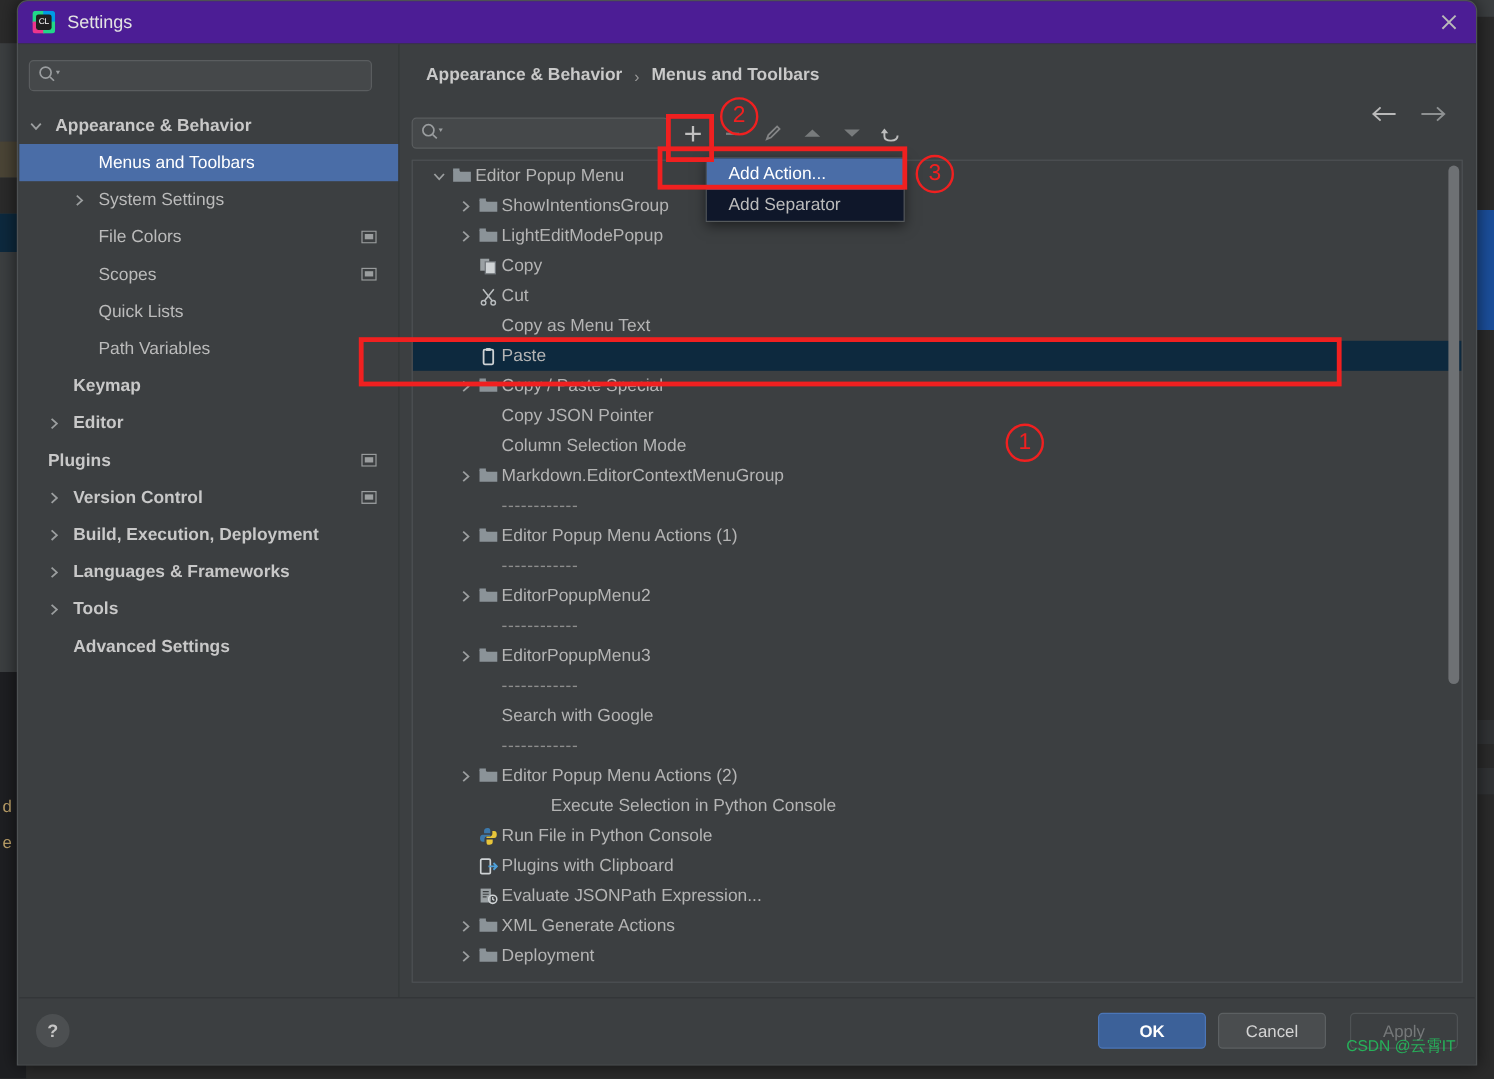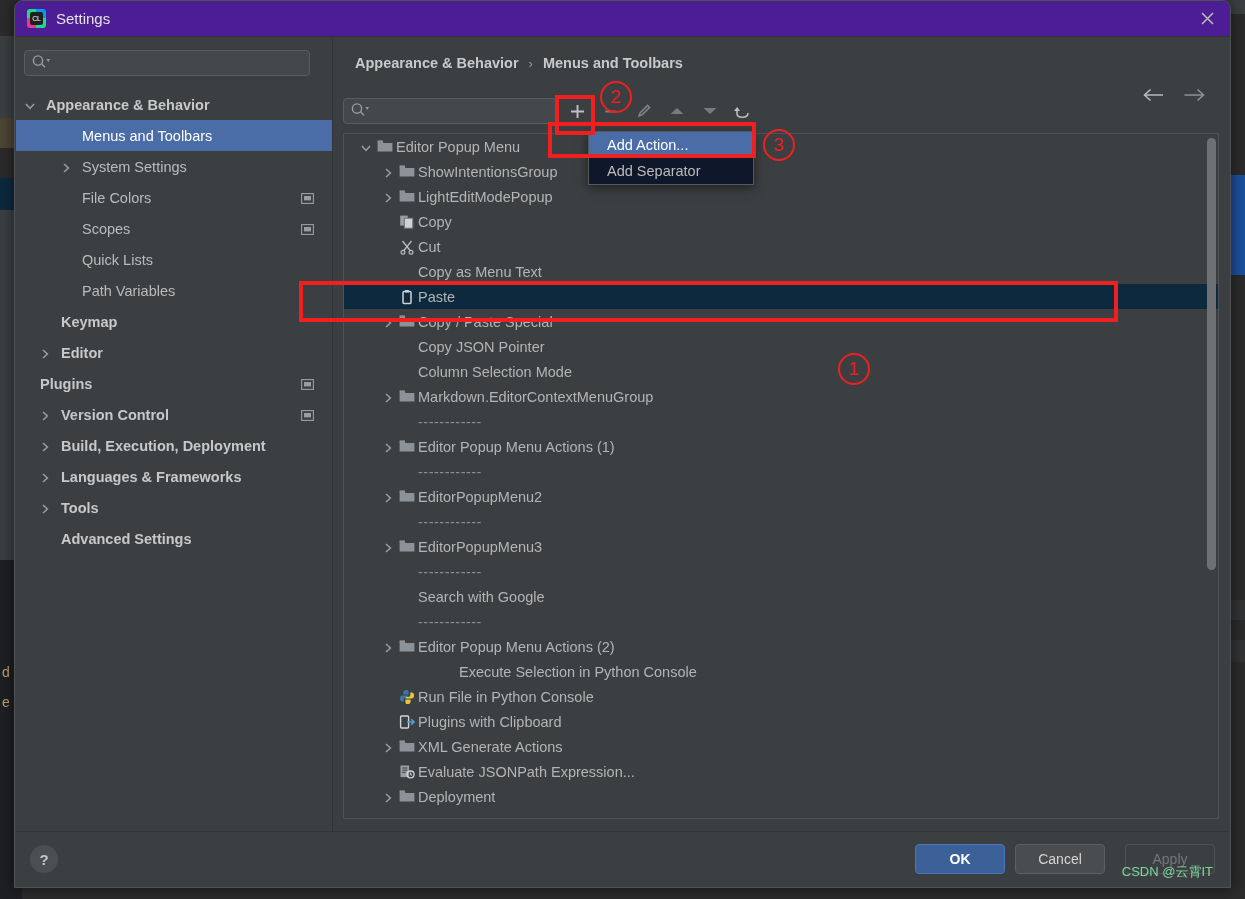--- a/index.html
+++ b/index.html
@@ -188,21 +188,21 @@
   .btn {
     position:absolute; top:12px; height:30px;
     border-radius:4px; font-size:14px;
     display:flex; align-items:center; justify-content:center; cursor:default;
   }
   #ok-btn     { right:224px; width:90px; background:#3c6199; border:1px solid #4b76b8; color:#ffffff; font-weight:bold; }
   #cancel-btn { right:124px; width:90px; background:#4a4d4f; border:1px solid #5c6062; color:#d4d4d4; }
   #apply-btn  { right:14px;  width:90px; background:#43464800; border:1px solid #4f5355; color:#757879; }
   #watermark {
     position:absolute; right:16px; bottom:6px;
-    color:#86efac; font-size:13px; opacity:.85;
+    color:#22c55e; font-size:13px; opacity:.85;
     font-family:"Liberation Sans", sans-serif;
   }
 
   
   .anno { position:absolute; z-index:60; pointer-events:none; }
   .anno-box { border:4px solid #f02020; }
   .anno-num {
     width:32px; height:32px; border-radius:50%;
     border:2.5px solid #f02020; color:#f02020;
     font-size:19px; display:flex; align-items:center; justify-content:center;
@@ -563,37 +563,37 @@
             <span class="t-label" style="left: 74px;">Run File in Python Console</span>
           </div>
           <div class="t-row">
             <span class="t-icon" style="left: 55px;"><svg width="16" height="16" viewBox="0 0 16 16">
                 <rect x="1.6" y="2" width="8" height="12" rx="1" fill="none" stroke="#cfd3d5" stroke-width="1.4"></rect>
                 <path d="M8 8 L15 8 M12.2 5.2 L15 8 L12.2 10.8" stroke="#4e9fd8" stroke-width="1.6" fill="none"></path>
               </svg></span>
             <span class="t-label" style="left: 74px;">Plugins with Clipboard</span>
           </div>
           <div class="t-row">
-            <span class="t-arrow" style="left: 38px;"><svg width="12" height="12" viewBox="0 0 12 12">
-                <path d="M4 2 L8.4 6 L4 10" stroke="#9b9e9f" stroke-width="1.5" fill="none"></path>
-              </svg></span>
-            <span class="t-icon" style="left: 55px;"><svg width="16" height="14" viewBox="0 0 16 14">
-                <path d="M0.6 2.6 L5.4 2.6 L6.6 4.1 L15.4 4.1 L15.4 12.4 L0.6 12.4 Z" fill="#8b9398"></path>
-                <rect x="0.6" y="1.4" width="5.3" height="2" fill="#8b9398"></rect>
-              </svg></span>
-            <span class="t-label" style="left: 74px;">XML Generate Actions</span>
-          </div>
-          <div class="t-row">
             <span class="t-icon" style="left: 55px;"><svg width="16" height="16" viewBox="0 0 16 16">
                 <rect x="1.5" y="1.5" width="8.6" height="11.6" fill="#9aa0a3"></rect>
                 <path d="M3.3 4 L8.3 4 M3.3 6.2 L8.3 6.2 M3.3 8.4 L6.5 8.4" stroke="#3c3f41" stroke-width="1"></path>
                 <circle cx="11.6" cy="10.4" r="3.4" fill="none" stroke="#cfd3d5" stroke-width="1.3"></circle>
                 <path d="M11.6 8.6 L11.6 10.4 L13 11.3" stroke="#cfd3d5" stroke-width="1.1" fill="none"></path>
               </svg></span>
             <span class="t-label" style="left: 74px;">Evaluate JSONPath Expression...</span>
+          </div>
+          <div class="t-row">
+            <span class="t-arrow" style="left: 38px;"><svg width="12" height="12" viewBox="0 0 12 12">
+                <path d="M4 2 L8.4 6 L4 10" stroke="#9b9e9f" stroke-width="1.5" fill="none"></path>
+              </svg></span>
+            <span class="t-icon" style="left: 55px;"><svg width="16" height="14" viewBox="0 0 16 14">
+                <path d="M0.6 2.6 L5.4 2.6 L6.6 4.1 L15.4 4.1 L15.4 12.4 L0.6 12.4 Z" fill="#8b9398"></path>
+                <rect x="0.6" y="1.4" width="5.3" height="2" fill="#8b9398"></rect>
+              </svg></span>
+            <span class="t-label" style="left: 74px;">XML Generate Actions</span>
           </div>
           <div class="t-row">
             <span class="t-arrow" style="left: 38px;"><svg width="12" height="12" viewBox="0 0 12 12">
                 <path d="M4 2 L8.4 6 L4 10" stroke="#9b9e9f" stroke-width="1.5" fill="none"></path>
               </svg></span>
             <span class="t-icon" style="left: 55px;"><svg width="16" height="14" viewBox="0 0 16 14">
                 <path d="M0.6 2.6 L5.4 2.6 L6.6 4.1 L15.4 4.1 L15.4 12.4 L0.6 12.4 Z" fill="#8b9398"></path>
                 <rect x="0.6" y="1.4" width="5.3" height="2" fill="#8b9398"></rect>
               </svg></span>
             <span class="t-label" style="left: 74px;">Deployment</span>

